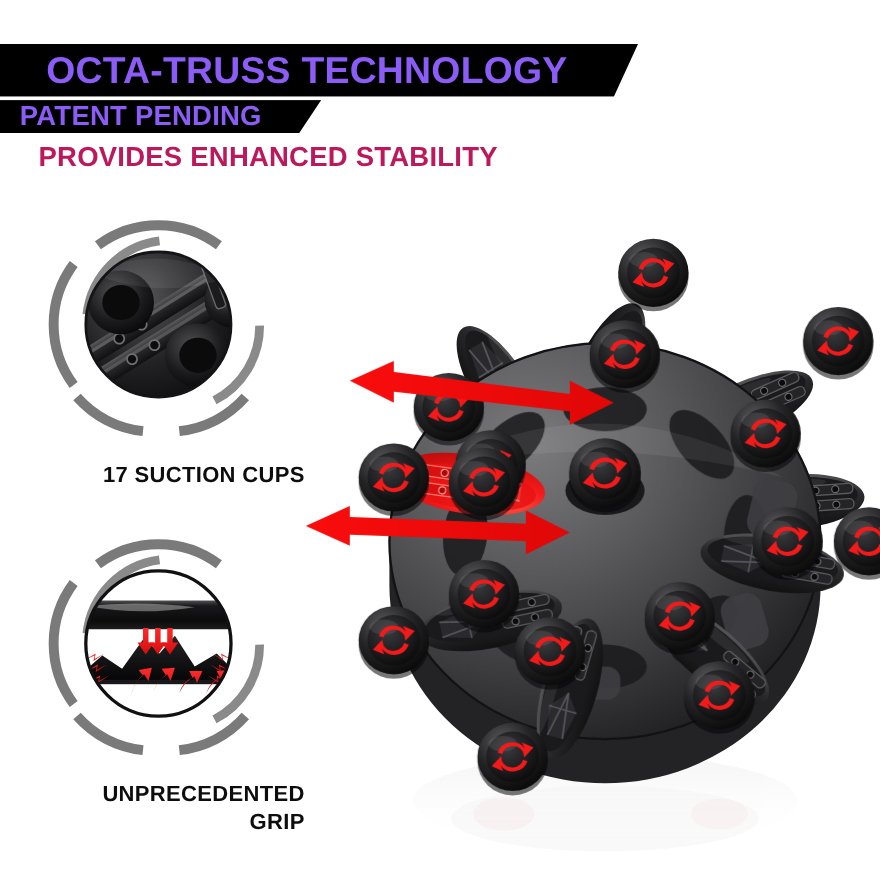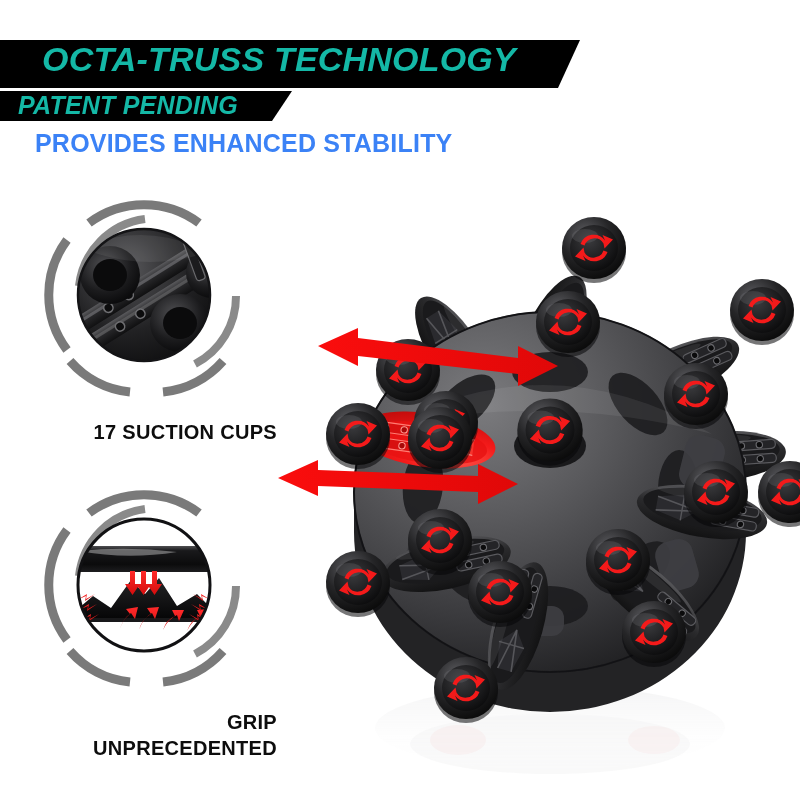--- a/index.html
+++ b/index.html
@@ -9,45 +9,44 @@
     font-family:"Liberation Sans", sans-serif;
     overflow:hidden;
     position:relative;
   }
   #stage{position:absolute;left:0;top:0;width:800px;height:800px;}
 
   
   .banner{
     position:absolute;
     background:#000000;
-    display:flex;align-items:flex-start;
-    color:#14b8a6;
+    display:flex;align-items:center;
+    color:#8b5cf6;
     letter-spacing:.2px;
-    font-style:italic;
   }
   #banner-main{
     left:0;top:40px;width:580px;height:48px;
     clip-path:polygon(0 0,580px 0,558px 48px,0 48px);
   }
   #banner-main .btxt{
     margin-left:42px;
     font-size:34px;font-weight:bold;
     font-family:"Liberation Sans", sans-serif;
   }
   #banner-sub{
     left:0;top:91px;width:292px;height:30px;
     clip-path:polygon(0 0,292px 0,272px 30px,0 30px);
   }
   #banner-sub .btxt{
     margin-left:18px;
     font-size:25px;font-weight:bold;
   }
   #tagline{
     position:absolute;left:35px;top:129px;
-    font-size:25px;font-weight:bold;color:#3b82f6;
+    font-size:25px;font-weight:bold;color:#be185d;
     letter-spacing:.2px;
   }
 
   
   .callout{position:absolute;width:265px;}
   .callout .ringwrap{position:relative;width:235px;height:235px;margin:0 auto;}
   .callout .ringwrap svg{position:absolute;left:0;top:0;}
   .callout .caption{
     text-align:right;
     font-size:20px;font-weight:bold;color:#0d0d0d;
@@ -207,22 +206,22 @@
             <path d="M 54 152 l 10 -6 l -1 5 l 9 -5 l -10 7 l 1 -5 Z"></path>
             <path d="M 184 132 l -10 -6 l 1 5 l -9 -5 l 10 7 l -1 -5 Z"></path>
             <path d="M 182 142 l -10 -6 l 1 5 l -9 -5 l 10 7 l -1 -5 Z"></path>
             <path d="M 180 152 l -10 -6 l 1 5 l -9 -5 l 10 7 l -1 -5 Z"></path>
           </g>
         </g>
         <circle cx="117" cy="117" r="66" fill="none" stroke="#111113" stroke-width="3"></circle>
       </svg>
     </div>
     <div class="caption">
+      <div>UNPRECEDENTED</div>
       <div>GRIP</div>
-      <div>UNPRECEDENTED</div>
     </div>
   </div>
 
   <div id="product">
     <svg width="560" height="660" viewBox="0 0 560 660">
       <defs>
         <radialGradient id="domeG" cx="33%" cy="26%" r="82%">
           <stop offset="0%" stop-color="#7b7b7e"></stop>
           <stop offset="38%" stop-color="#5a5a5d"></stop>
           <stop offset="72%" stop-color="#3a3a3d"></stop>

